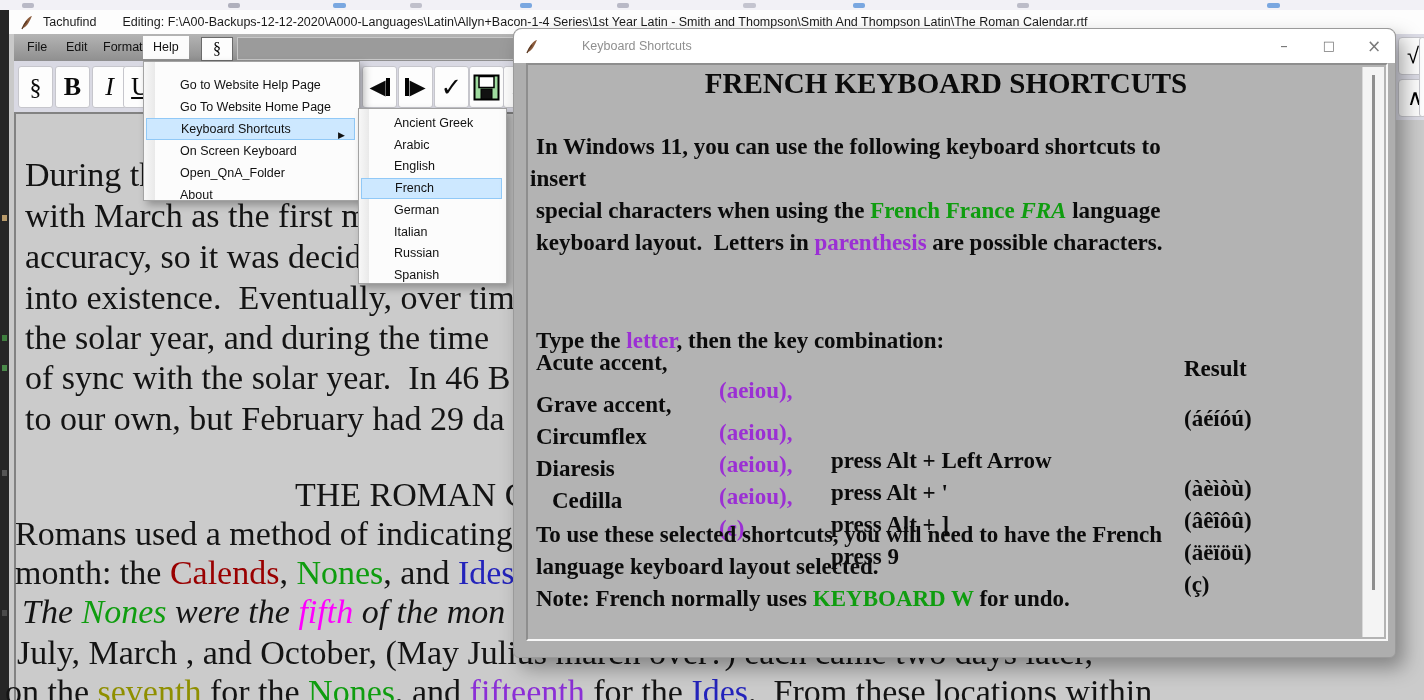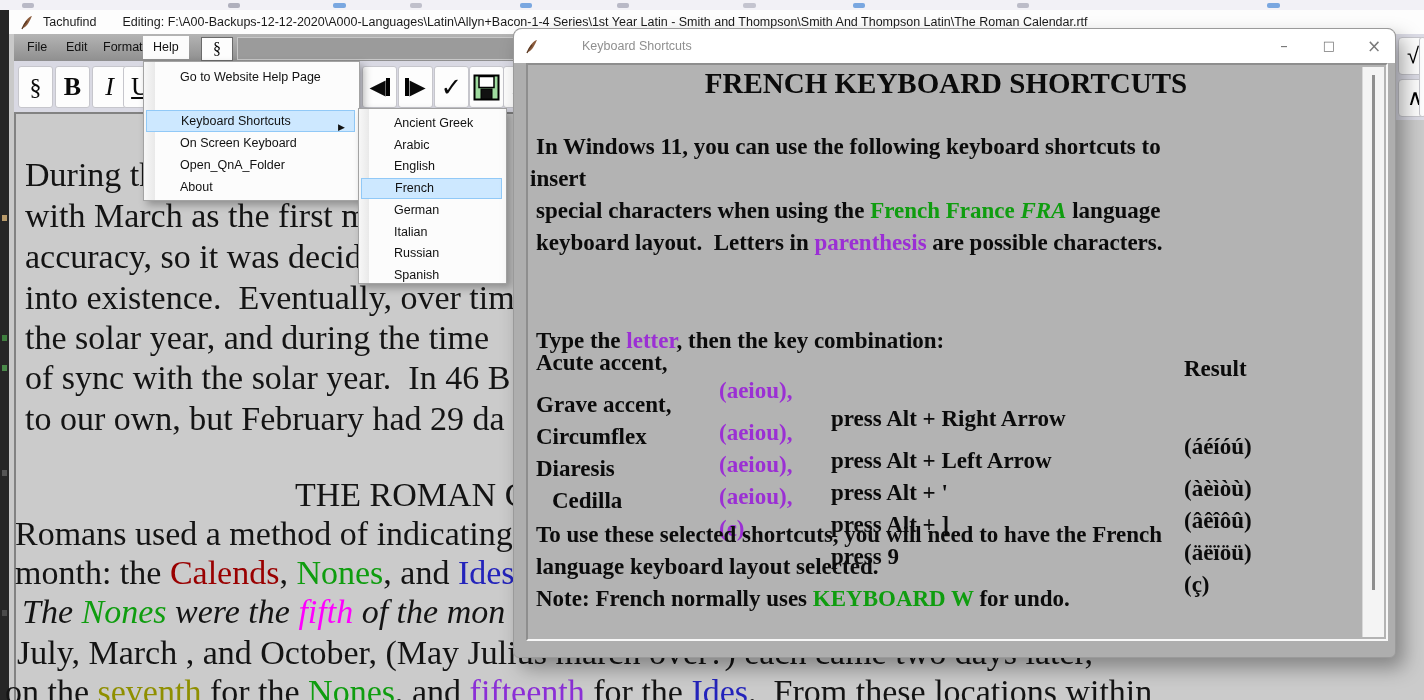--- a/index.html
+++ b/index.html
@@ -45,21 +45,21 @@
         align-items:center;justify-content:flex-start;padding-left:8px;
         font-size:22px;color:#000;}
   #right-sliver{left:1419px;top:37px;width:5px;height:78px;background:#fdfdfd;
         border:1px solid #c6c6cc;border-radius:3px;z-index:2;}
   
   #help-menu{left:143px;top:61px;width:215px;height:138px;background:#fcfcfc;
              border:1px solid #a3a3a3;box-shadow:4px 4px 8px rgba(0,0,0,.3);z-index:5;}
   #help-menu .strip{position:absolute;left:0;top:0;bottom:0;width:11px;
              background:linear-gradient(90deg,#f7f7f7,#e9e9e9);}
   .hm-item{position:absolute;left:2px;width:209px;height:22px;line-height:22px;
-           padding-left:34px;font-size:12.5px;color:#111;box-sizing:border-box;}
+           padding-left:34px;font-size:12.5px;color:#111;box-sizing:border-box;margin-top:8px;}
   .hm-item.hl{background:#cde8ff;border:1px solid #91c9f7;line-height:20px;}
   .hm-arrow{position:absolute;right:9px;top:6px;font-size:9px;color:#111;}
   #lang-menu{left:358px;top:108px;width:147px;height:174px;background:#fcfcfc;
              border:1px solid #a3a3a3;box-shadow:4px 4px 8px rgba(0,0,0,.3);z-index:6;}
   #lang-menu .strip{position:absolute;left:0;top:0;bottom:0;width:10px;
              background:linear-gradient(90deg,#f7f7f7,#e9e9e9);}
   .lm-item{position:absolute;left:2px;width:141px;height:21px;line-height:21px;
            padding-left:33px;font-size:12.5px;color:#111;box-sizing:border-box;}
   .lm-item.hl{background:#cde8ff;border:1px solid #91c9f7;line-height:19px;}
   
@@ -173,20 +173,21 @@
     <span>√</span>
   </div>
 <div class="rbtn" style="top:79px;">
     <span>∧</span>
   </div>
 <div class="abs" id="right-sliver"></div>
 
 <div class="abs" id="help-menu">
   <div class="strip"></div>
   <div class="hm-item" style="top:4px;"><span>Go to Website Help Page</span></div>
+  <div class="hm-item" style="top:26px;"><span>Go To Website Home Page</span></div>
   <div class="hm-item hl" style="top:48px;"><span>Keyboard Shortcuts</span><span class="hm-arrow">▶</span></div>
   <div class="hm-item" style="top:70px;"><span>On Screen Keyboard</span></div>
   <div class="hm-item" style="top:92px;"><span>Open_QnA_Folder</span></div>
   <div class="hm-item" style="top:114px;"><span>About</span></div>
 </div>
 
 <div class="abs" id="lang-menu">
   <div class="strip"></div>
   <div class="lm-item" style="top:4px;"><span>Ancient Greek</span></div>
   <div class="lm-item" style="top:25.7px;"><span>Arabic</span></div>
@@ -217,21 +218,20 @@
     <div class="dlgline" style="left:8px;top:164px;"><span>keyboard layout.  Letters in </span><span style="color: rgb(155, 47, 212);">parenthesis</span><span> are possible characters.</span></div>
     <div class="dlgline" style="left:8px;top:132px;"><span>special characters when using the </span><span style="color: rgb(15, 157, 15);">French France </span><span style="color: rgb(15, 157, 15); font-style: italic;">FRA</span><span> language</span></div>
 
     <div class="dlgline" style="left:0;top:234px;width:100%;">
       <span class="dcol" style="left:8px;"><span>Type the </span><span style="color: rgb(155, 47, 212);">letter</span><span>, then the key combination:</span></span>
       <span class="dcol" style="left:656px;">Result</span>
     </div>
     <div class="dlgline" style="left:0;top:256px;width:100%;">
       <span class="dcol" style="left:8px;">Acute accent,</span>
       <span class="dcol" style="left: 191px; color: rgb(155, 47, 212);">(aeiou),</span>
-      <span class="dcol" style="left:303px;">press Alt + Right Arrow</span>
       <span class="dcol" style="left:656px;">(áéíóú)</span>
     </div>
     <div class="dlgline" style="left:0;top:298px;width:100%;">
       <span class="dcol" style="left:8px;">Grave accent,</span>
       <span class="dcol" style="left: 191px; color: rgb(155, 47, 212);">(aeiou),</span>
       <span class="dcol" style="left:303px;">press Alt + Left Arrow</span>
       <span class="dcol" style="left:656px;">(àèìòù)</span>
     </div>
     <div class="dlgline" style="left:0;top:330px;width:100%;">
       <span class="dcol" style="left:8px;">Circumflex</span>

